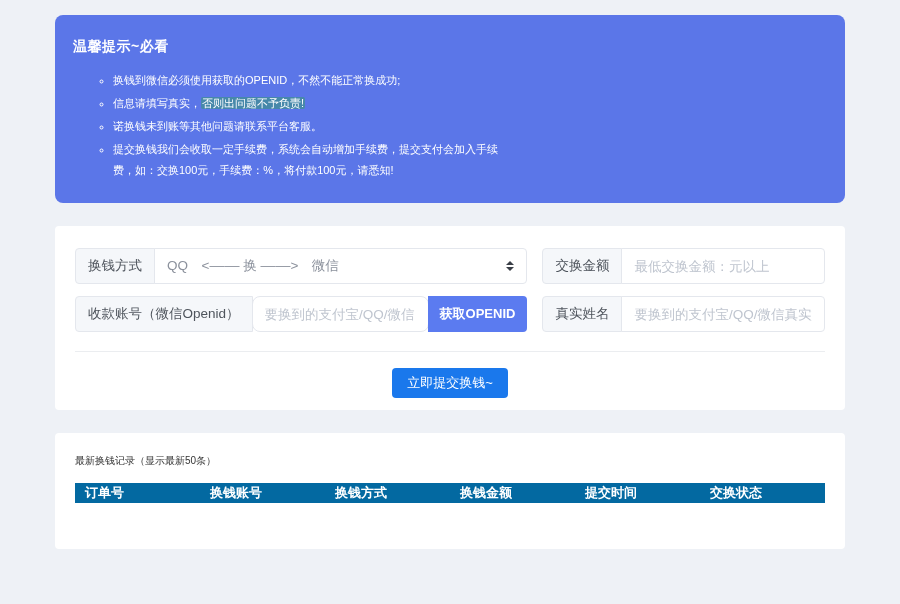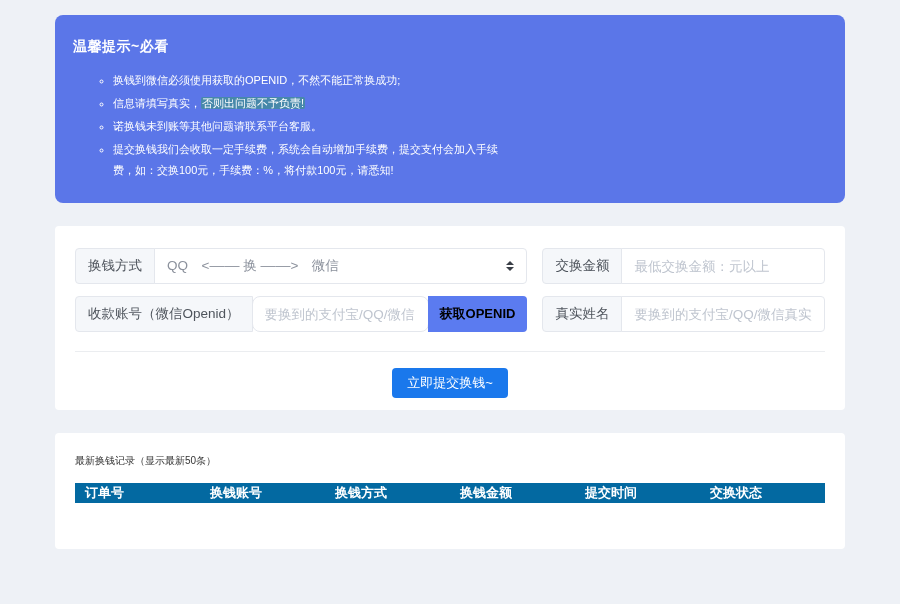--- a/index.html
+++ b/index.html
@@ -108,21 +108,21 @@
   .select-text { color: #8b919c; white-space: nowrap; overflow: hidden; }
   .select-arrow { display: flex; flex-direction: column; gap: 2px; flex: 0 0 auto; margin-left: 8px; }
   .select-arrow i { display:block; width: 0; height: 0; border-left: 4px solid transparent; border-right: 4px solid transparent; }
   .select-arrow .tri-up { border-bottom: 4px solid #3a3f47; }
   .select-arrow .tri-down { border-top: 4px solid #3a3f47; }
   .control.flat-right { border-radius: 8px; }
   .openid-btn {
     flex: 0 0 auto;
     margin-left: -1px;
     background: #5b7bf0;
-    color: #000000;
+    color: #ffffff;
     border: none;
     border-radius: 0 4px 4px 0;
     padding: 9px 12px;
     font-family: inherit;
     font-size: 13px;
     font-weight: bold;
     cursor: pointer;
   }
   .divider { border: none; border-top: 1px solid #ebedf0; margin-top: 19px; }
   .submit-row { display: flex; justify-content: center; margin-top: 16px; }

